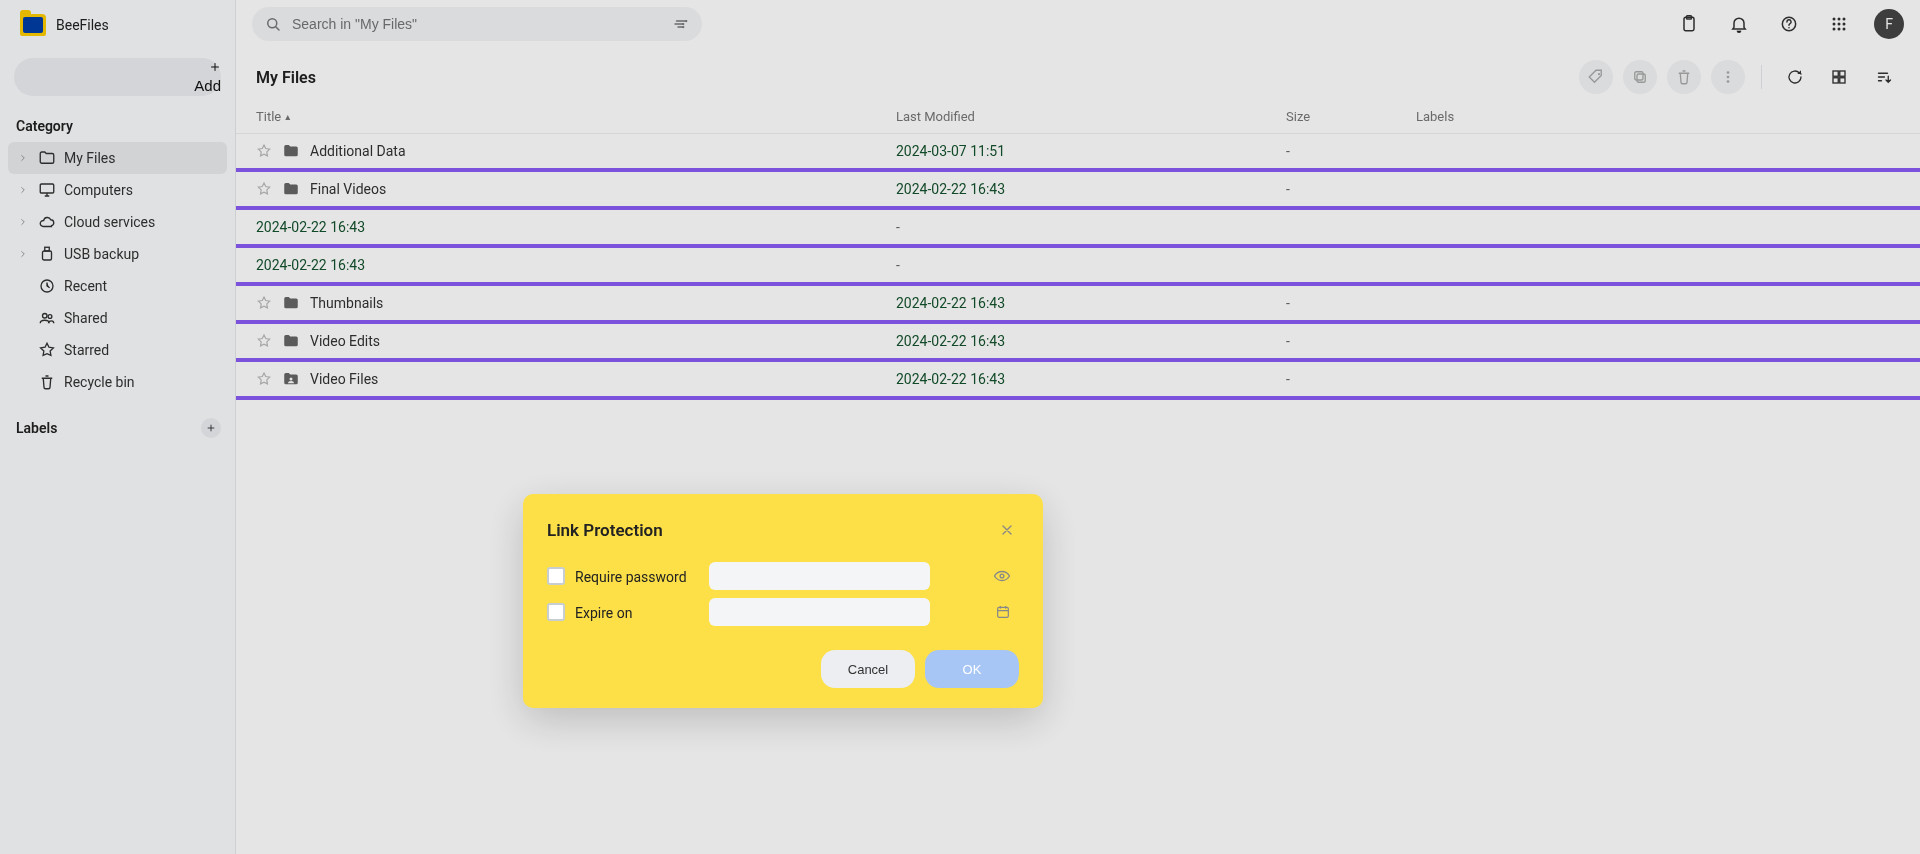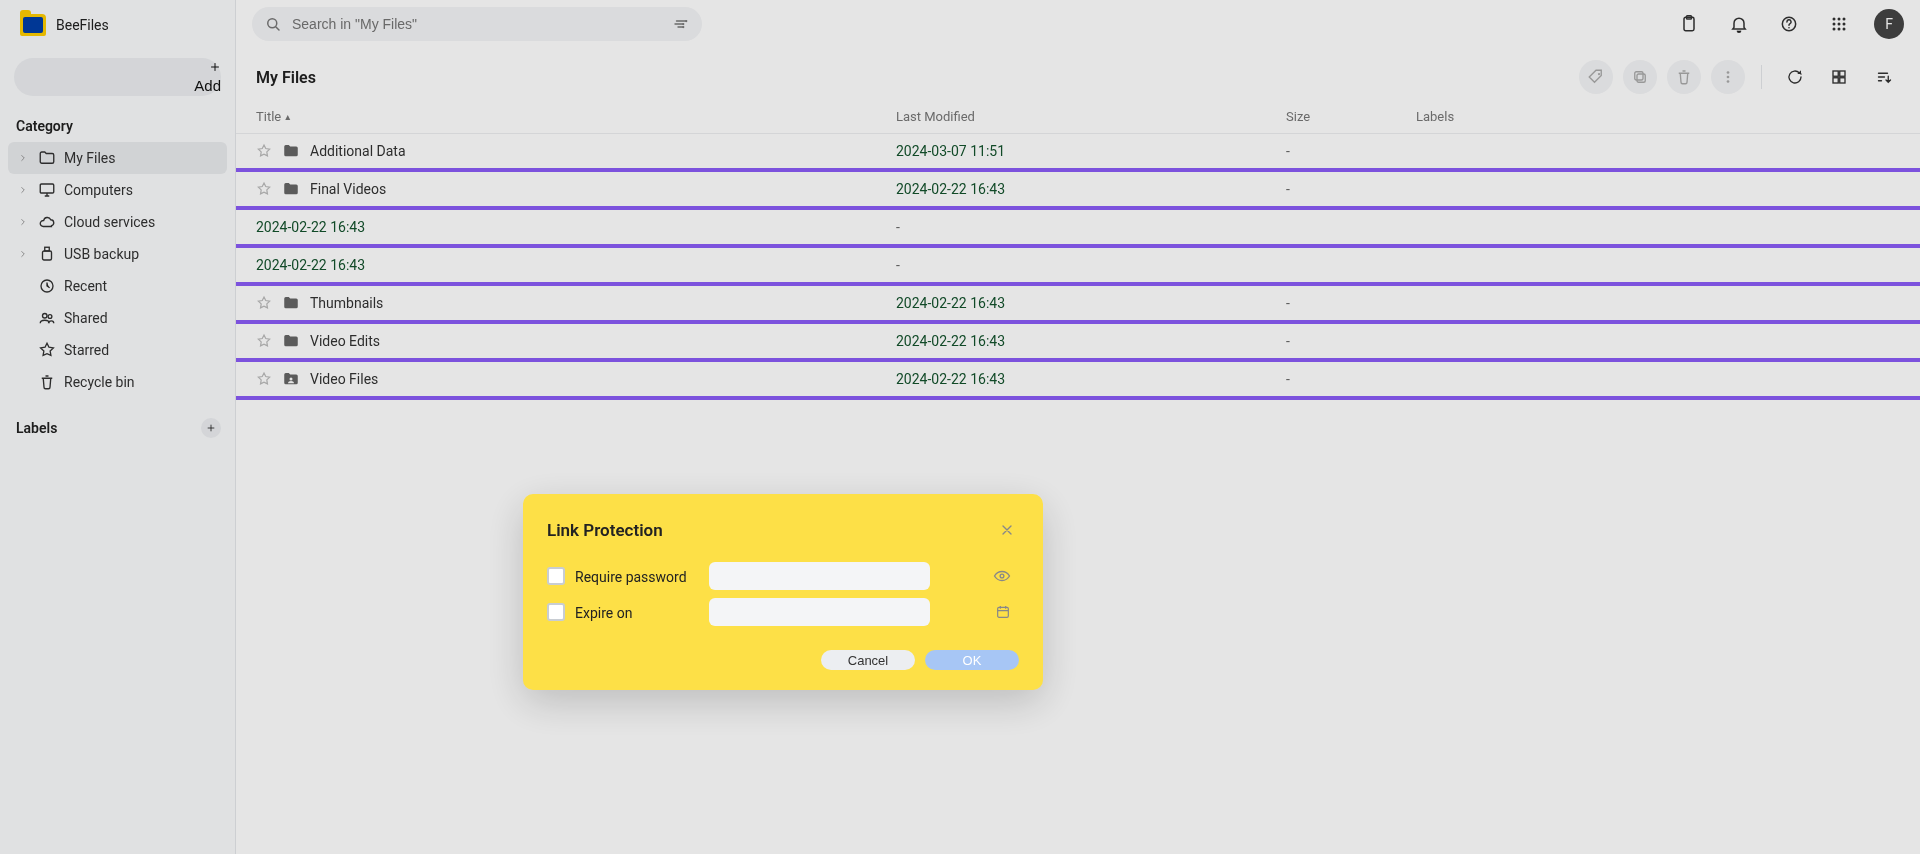--- a/index.html
+++ b/index.html
@@ -59,21 +59,21 @@
   .modal-title-row { display: flex; justify-content: space-between; align-items: center; margin-bottom: 20px; }
   .modal-title { font-size: 17px; font-weight: 600; }
   .modal-close { color: #888; cursor: pointer; width: 24px; height: 24px; display: inline-flex; align-items: center; justify-content: center; }
   .form-row { display: flex; align-items: center; gap: 14px; margin-bottom: 8px; }
   .checkbox { width: 18px; height: 18px; border: 2px solid #c8cdd3; border-radius: 3px; background: #fff; flex: 0 0 auto; cursor: pointer; }
   .form-label-wrap { width: 148px; display: flex; align-items: flex-end; gap: 10px; }
   .form-input { flex: 1; height: 28px; background: #f4f5f7; border: none; border-radius: 6px; padding: 0 34px 0 10px; position: relative; }
   .input-wrap { position: relative; flex: 1; }
   .input-suffix { position: absolute; right: 8px; top: 50%; transform: translateY(-50%); color: #888; cursor: pointer; }
   .modal-footer { display: flex; justify-content: flex-end; gap: 10px; margin-top: 24px; }
-  .btn { min-width: 94px; height: 20px; border: none; border-radius: 14px; font-size: 13px; cursor: pointer; padding: 0 26px; }
+  .btn { min-width: 94px; height: 38px; border: none; border-radius: 14px; font-size: 13px; cursor: pointer; padding: 0 26px; }
   .btn-cancel { background: #eceef1; color: #333; }
   .btn-ok { background: #a7c6f5; color: #fff; }
 
   svg { display: block; }
 </style>
 </head>
 <body>
 
 <svg width="0" height="0" style="position:absolute">
   <defs>

